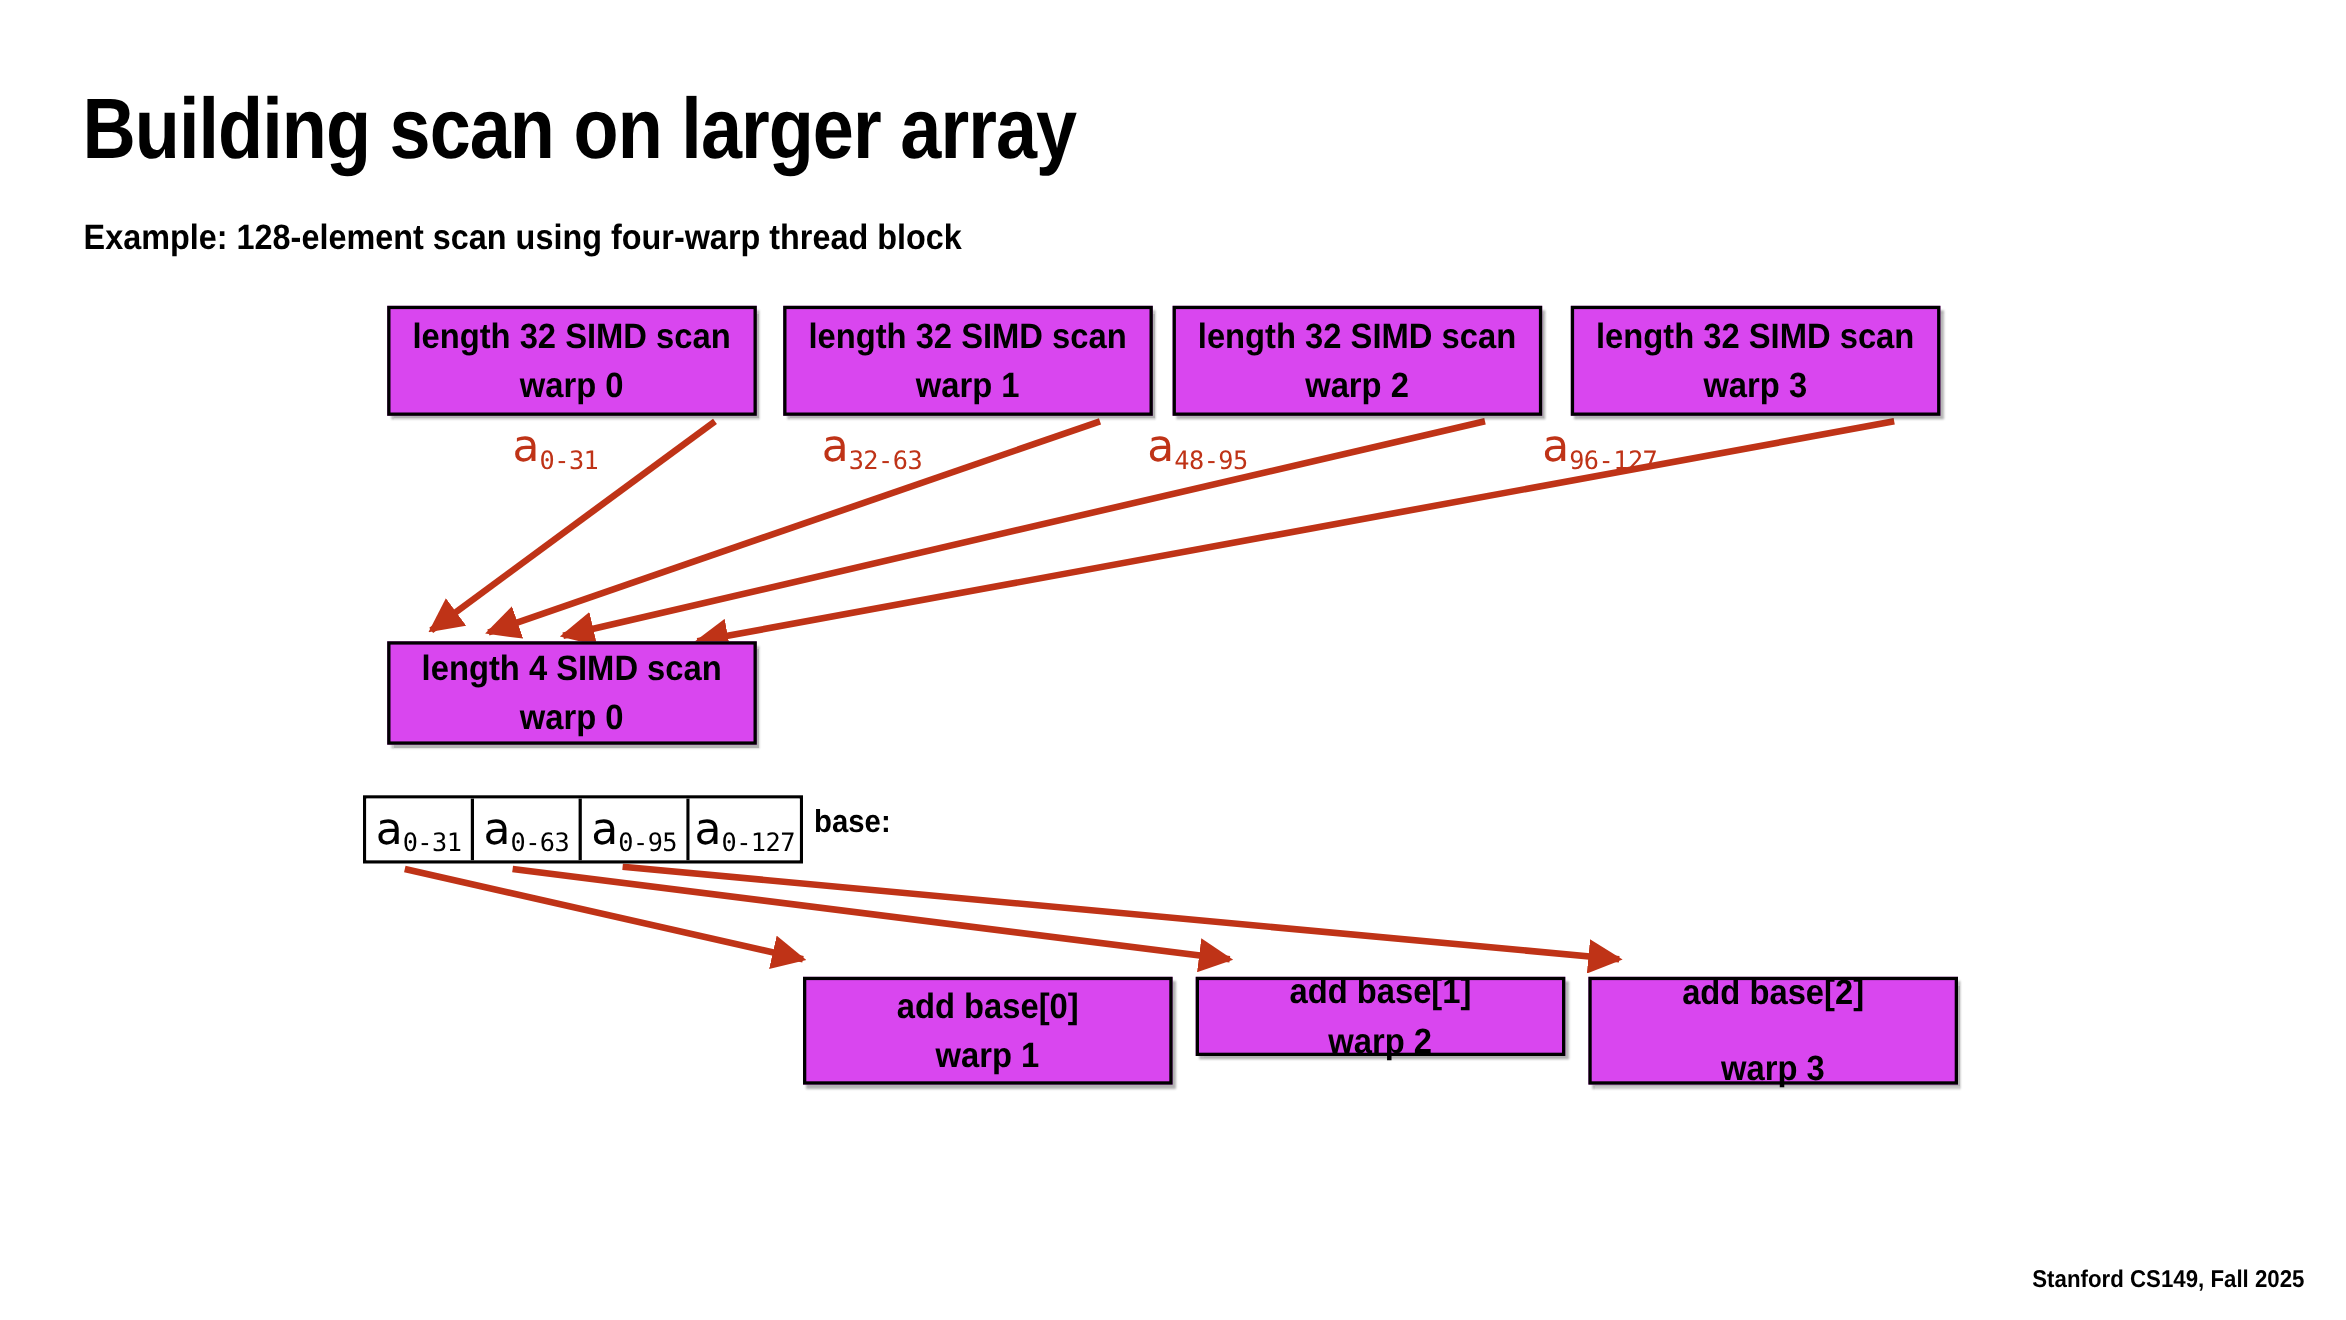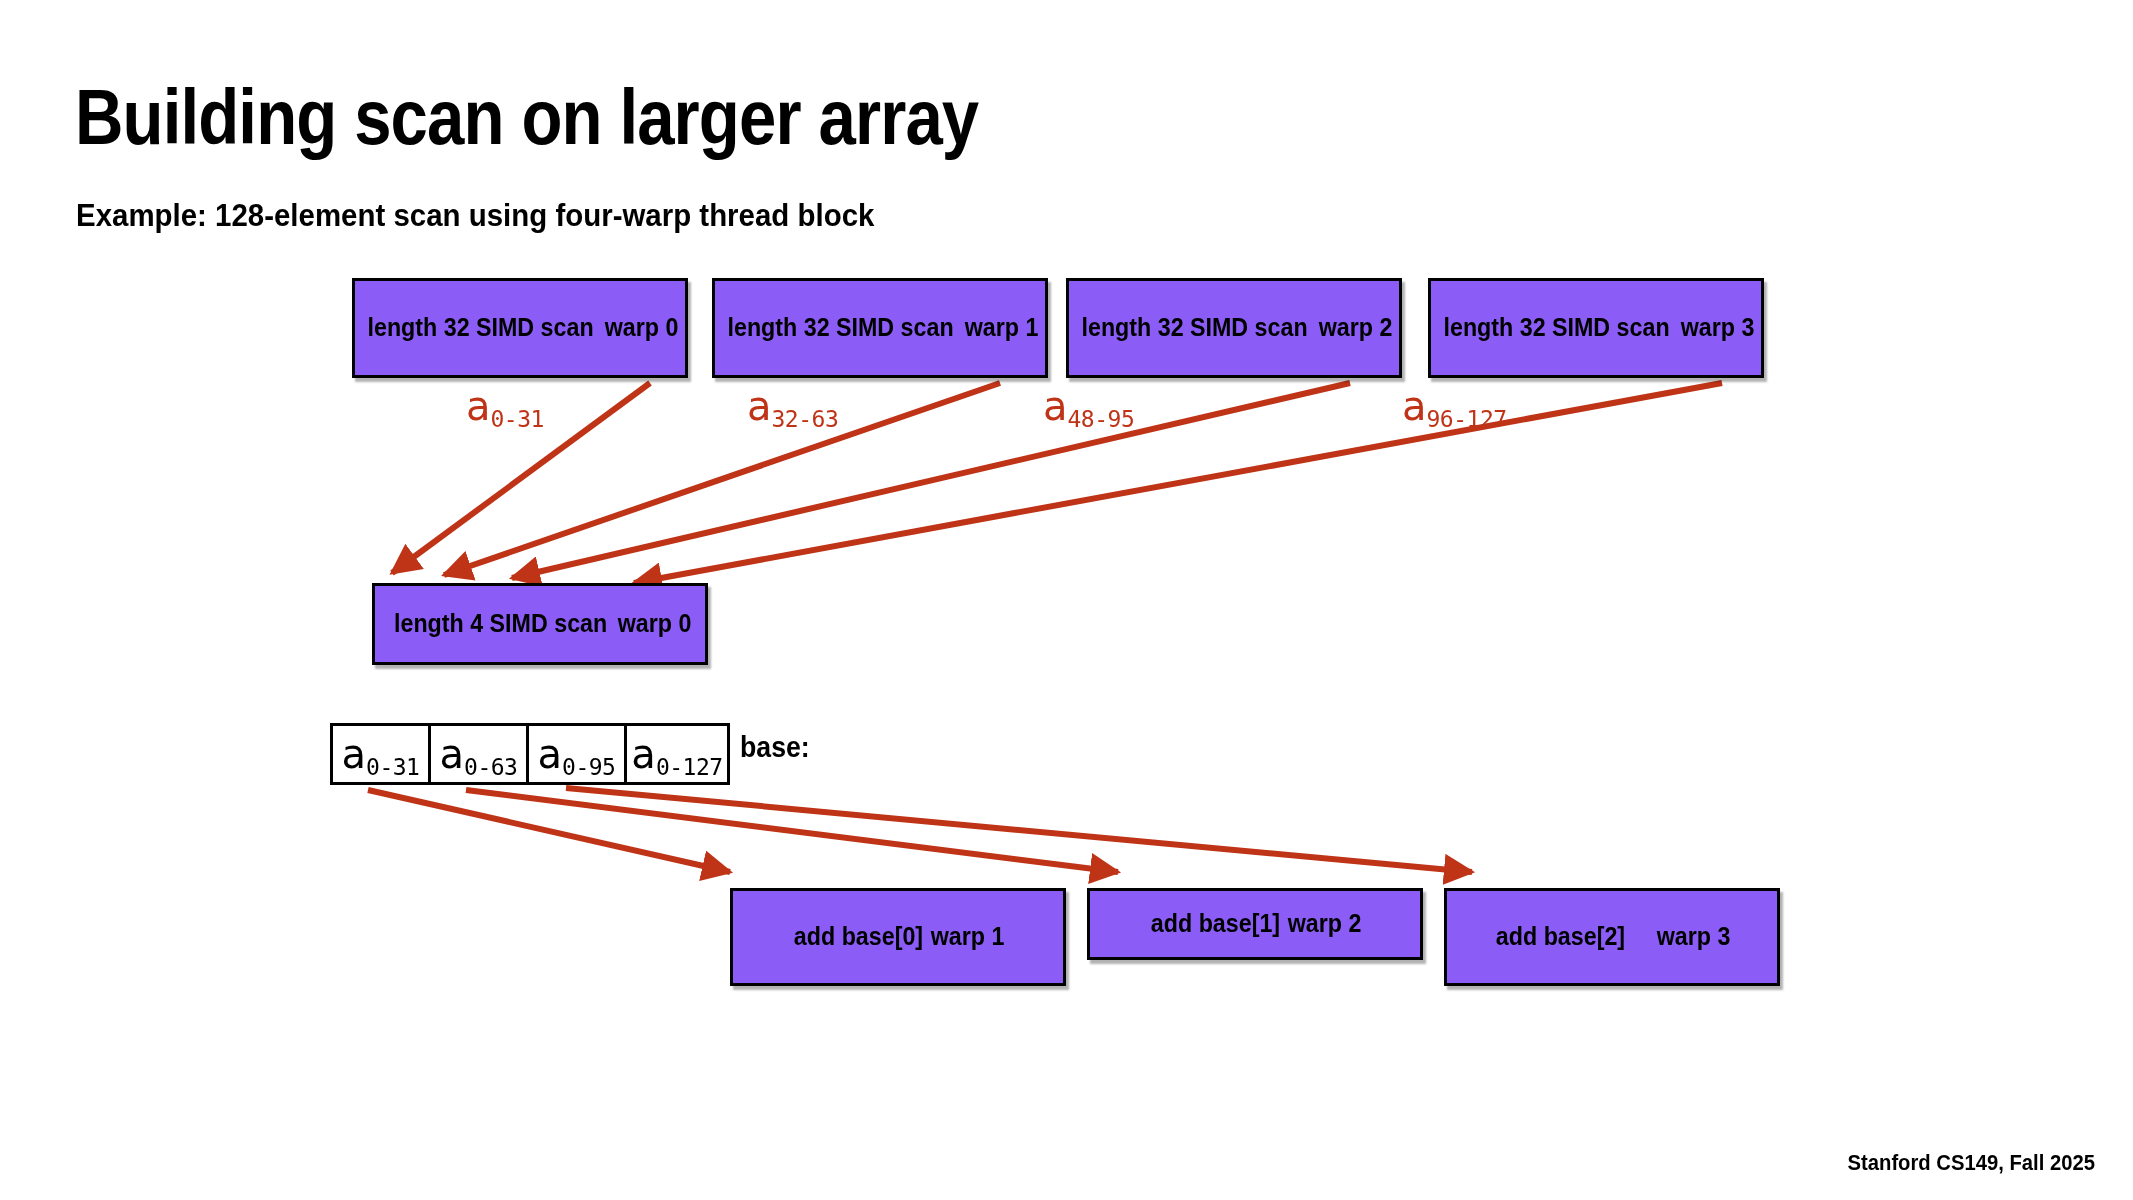--- a/index.html
+++ b/index.html
@@ -43,29 +43,30 @@
     font-size: 32px;
     font-weight: 700;
     white-space: nowrap;
     transform: scaleX(0.92);
     transform-origin: left top;
   }
 
   
   .pbox {
     position: absolute;
-    background: #8b5cf6;
+    background: #d946ef;
     border: 3px solid #000000;
     box-sizing: border-box;
     box-shadow: 3px 4px 2px rgba(0,0,0,0.30);
     display: flex;
+    flex-direction: column;
     align-items: center;
     justify-content: center;
     text-align: center;
-    font-size: 25px;
+    font-size: 32px;
     font-weight: 700;
     line-height: 1.42;
   }
   .pbox .ln {
     display: block;
     white-space: nowrap;
     transform: scaleX(0.93);
   }
 
   
@@ -221,21 +222,21 @@
       <span class="ltr">a</span><span class="sub">48-95</span>
     </span>
   </div>
 
   <div class="arrow-label" style="left:1402px; top:386px;">
     <span class="atok red">
       <span class="ltr">a</span><span class="sub">96-127</span>
     </span>
   </div>
 
-  <div class="pbox" style="left:372px; top:583px; width:336px; height:82px;">
+  <div class="pbox" style="left:352px; top:583px; width:336px; height:94px;">
     <span class="ln">length 4 SIMD scan</span>
     <span class="ln">warp 0</span>
   </div>
 
   <div class="base-array">
     <div class="base-cell">
       <span class="atok blk">
         <span class="ltr">a</span><span class="sub">0-31</span>
       </span>
     </div>

